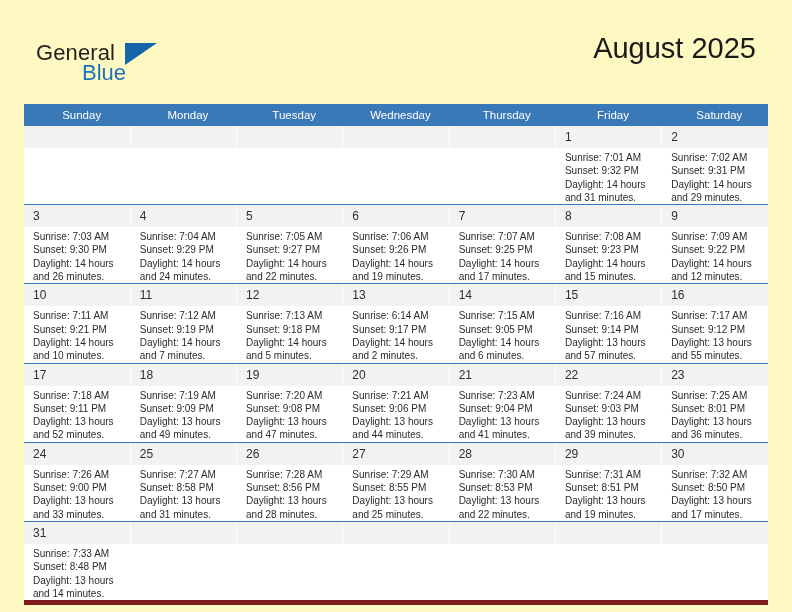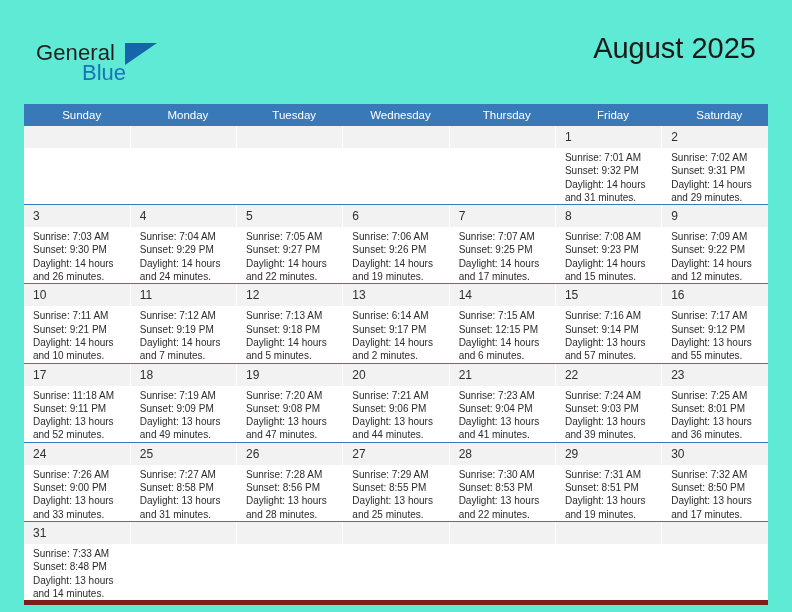--- a/index.html
+++ b/index.html
@@ -9,21 +9,21 @@
     width: 792px;
     height: 612px;
     background: #ffffff;
     font-family: "Liberation Sans", sans-serif;
     -webkit-font-smoothing: antialiased;
   }
   #page {
     position: relative;
     width: 792px;
     height: 612px;
-    background: #5eead4;
+    background: #fef9c3;
     overflow: hidden;
   }
 
   
   .header {
     position: absolute;
     left: 0; top: 0;
     width: 792px;
     height: 104px;
   }
@@ -366,21 +366,21 @@
                 <span>Daylight: 14 hours</span>
                 <span>and 2 minutes.</span>
               </div>
             </div>
           </td>
           <td>
             <div class="cell-inner">
               <span class="daynum">14</span>
               <div class="details">
                 <span>Sunrise: 7:15 AM</span>
-                <span>Sunset: 12:15 PM</span>
+                <span>Sunset: 9:05 PM</span>
                 <span>Daylight: 14 hours</span>
                 <span>and 6 minutes.</span>
               </div>
             </div>
           </td>
           <td>
             <div class="cell-inner">
               <span class="daynum">15</span>
               <div class="details">
                 <span>Sunrise: 7:16 AM</span>
@@ -400,21 +400,21 @@
                 <span>and 55 minutes.</span>
               </div>
             </div>
           </td>
         </tr>
         <tr class="week">
           <td>
             <div class="cell-inner">
               <span class="daynum">17</span>
               <div class="details">
-                <span>Sunrise: 11:18 AM</span>
+                <span>Sunrise: 7:18 AM</span>
                 <span>Sunset: 9:11 PM</span>
                 <span>Daylight: 13 hours</span>
                 <span>and 52 minutes.</span>
               </div>
             </div>
           </td>
           <td>
             <div class="cell-inner">
               <span class="daynum">18</span>
               <div class="details">

